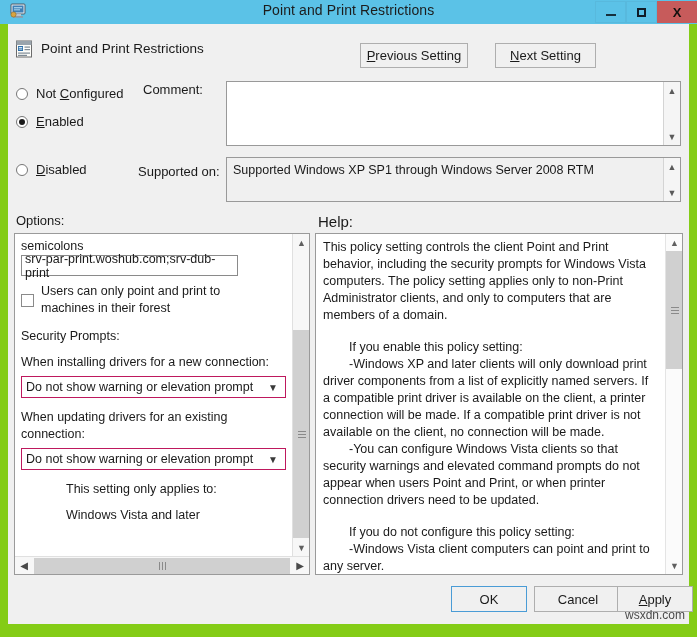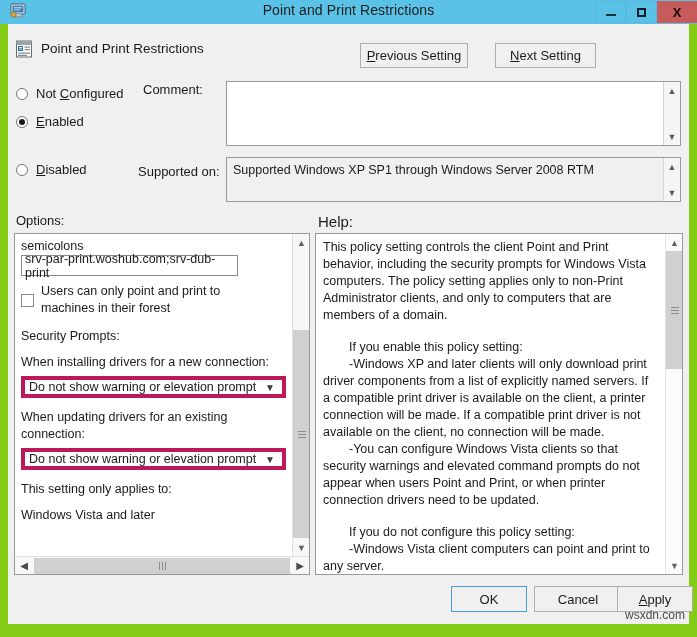--- a/index.html
+++ b/index.html
@@ -148,28 +148,28 @@
   .cb-row { display: flex; align-items: flex-start; margin-bottom: 12px; }
   .cbox {
     width: 13px; height: 13px; border: 1px solid #8a8a8a; background:#fff;
     margin-right: 7px; margin-top: 11px; flex: none;
   }
   .cb-label { line-height: 17px; width: 230px; }
   .sec-title { margin: 2px 0 11px 0; }
   .sub-label { margin-bottom: 5px; line-height: 17px; }
   .dd {
     width: 265px; height: 22px;
-    border: 4px solid #be185d; background:#fff;
+    border: 1px solid #be185d; background:#fff;
     display: flex; align-items: center;
     font-size: 12.5px; color:#1a1a1a;
     margin-bottom: 11px; padding-left: 4px;
     position: relative;
   }
   .dd .cv { position: absolute; right: 7px; font-size: 10px; color:#3a3a3a; }
-  .tail-line { line-height: 17px; margin-bottom: 9px; }
+  .tail-line { line-height: 17px; margin-bottom: 9px; margin-left: 45px; }
 
   
   .vsb {
     position: absolute; right: 0; top: 0;
     width: 17px; height: 322px;
     background: #f7f7f7; border-left: 1px solid #e0e0e0;
   }
   .vsb .arr {
     position: absolute; left: 0; width: 17px; height: 17px;
     display:flex; align-items:center; justify-content:center;

